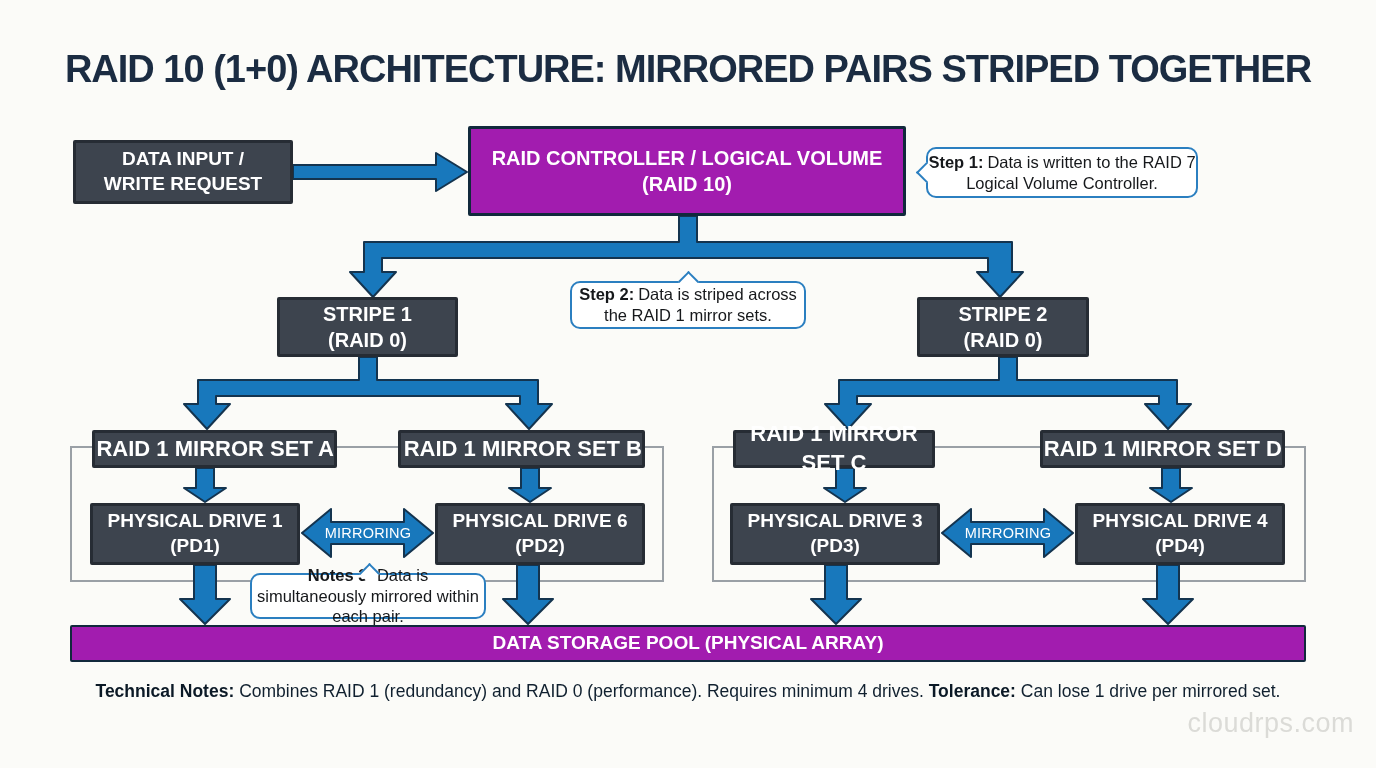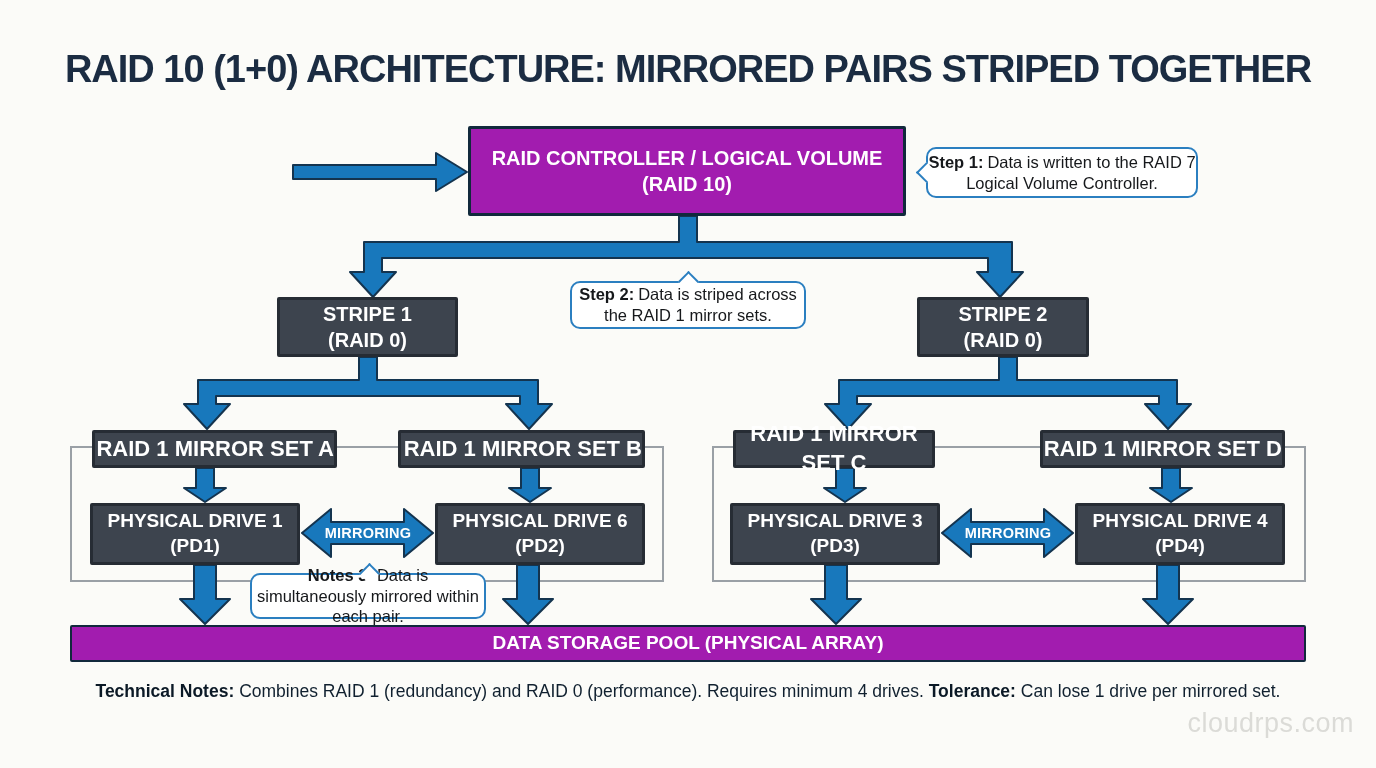--- a/index.html
+++ b/index.html
@@ -43,21 +43,21 @@
   .pointer.left {
     left:-9px; top:50%; margin-top:-7.5px;
     border-left:2.5px solid #2b7fc0; border-bottom:2.5px solid #2b7fc0;
   }
   .pointer.top {
     top:-9px;
     border-left:2.5px solid #2b7fc0; border-top:2.5px solid #2b7fc0;
   }
   .mirroring-label {
     position:absolute; width:130px; text-align:center;
-    color:#ffffff; font-weight:bold; font-size:14.5px; letter-spacing:0.2px;
+    color:#ffffff; font-weight:normal; font-size:14.5px; letter-spacing:0.2px;
   }
   .notes {
     position:absolute; left:0; top:681px; width:100%;
     text-align:center; font-size:17.5px; color:#10202f;
   }
   .notes b { color:#0b1926; }
   .watermark {
     position:absolute; right:22px; top:708px;
     font-size:27px; color:#dbdbd7; letter-spacing:0.5px;
   }
@@ -82,20 +82,24 @@
     <path d="M836,468 V488 H824 L845,502 L866,488 H854 V468 Z"></path>
     <path d="M1162,468 V488 H1150 L1171,502 L1192,488 H1180 V468 Z"></path>
     <path d="M194,565 V599 H180 L205,624 L230,599 H216 V565 Z"></path>
     <path d="M517,565 V599 H503 L528,624 L553,599 H539 V565 Z"></path>
     <path d="M825,565 V599 H811 L836,624 L861,599 H847 V565 Z"></path>
     <path d="M1157,565 V599 H1143 L1168,624 L1193,599 H1179 V565 Z"></path>
     <path d="M302,533 L331,509 V522 H404 V509 L433,533 L404,557 V544 H331 V557 Z"></path>
     <path d="M942,533 L971,509 V522 H1044 V509 L1073,533 L1044,557 V544 H971 V557 Z"></path>
   </svg>
 
+  <div class="node dark fs19" style="left:73px; top:140px; width:220px; height:64px">
+    <div>DATA INPUT /</div>
+    <div>WRITE REQUEST</div>
+  </div>
 
   <div class="node blue fs20" style="left:468px; top:126px; width:438px; height:90px">
     <div>RAID CONTROLLER / LOGICAL VOLUME</div>
     <div>(RAID 10)</div>
   </div>
 
   <div class="callout" style="left:926px; top:147px; width:272px; height:51px">
     <span class="pointer left"></span>
     <div>
       <b>Step 1:</b><span>Data is written to the RAID 7 Logical Volume Controller.</span>

